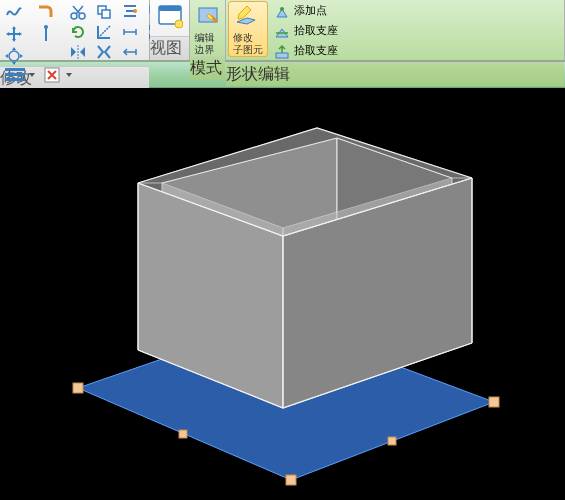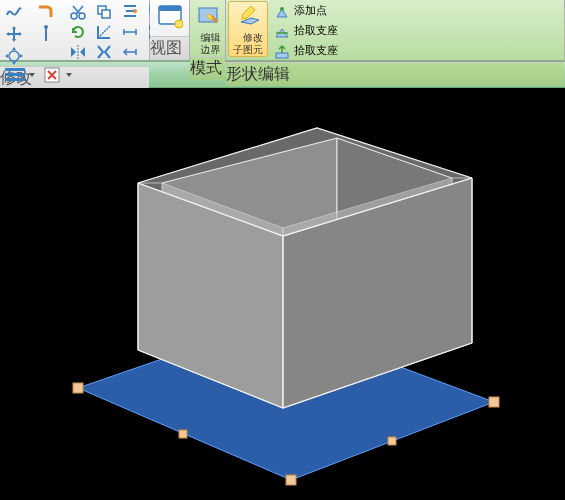--- a/index.html
+++ b/index.html
@@ -60,21 +60,21 @@
     padding: 1px 2px;
     cursor: pointer;
     border-radius: 2px;
     white-space: nowrap;
   }
   .btn:hover, .selected {
     background: linear-gradient(#fff0c1, #ffd978);
     outline: 1px solid #e0b24a;
   }
   .big-btn {
-    display: flex; flex-direction: column; align-items: flex-end;
+    display: flex; flex-direction: column; align-items: flex-start;
     padding: 0 4px; cursor: pointer; border-radius: 2px;
     line-height: 1.2;
   }
   .big-btn span { font-size: 10px; color: #333; text-align: center; }
   .sep { width: 1px; align-self: stretch; background: #c0c0c0; margin: 2px 1px; }
 
   .lowerbar {
     height: 26px;
     background: linear-gradient(#bde2c9, #9fd2a6 50%, #8cc595);
     border-bottom: 1px solid #6aa874;

